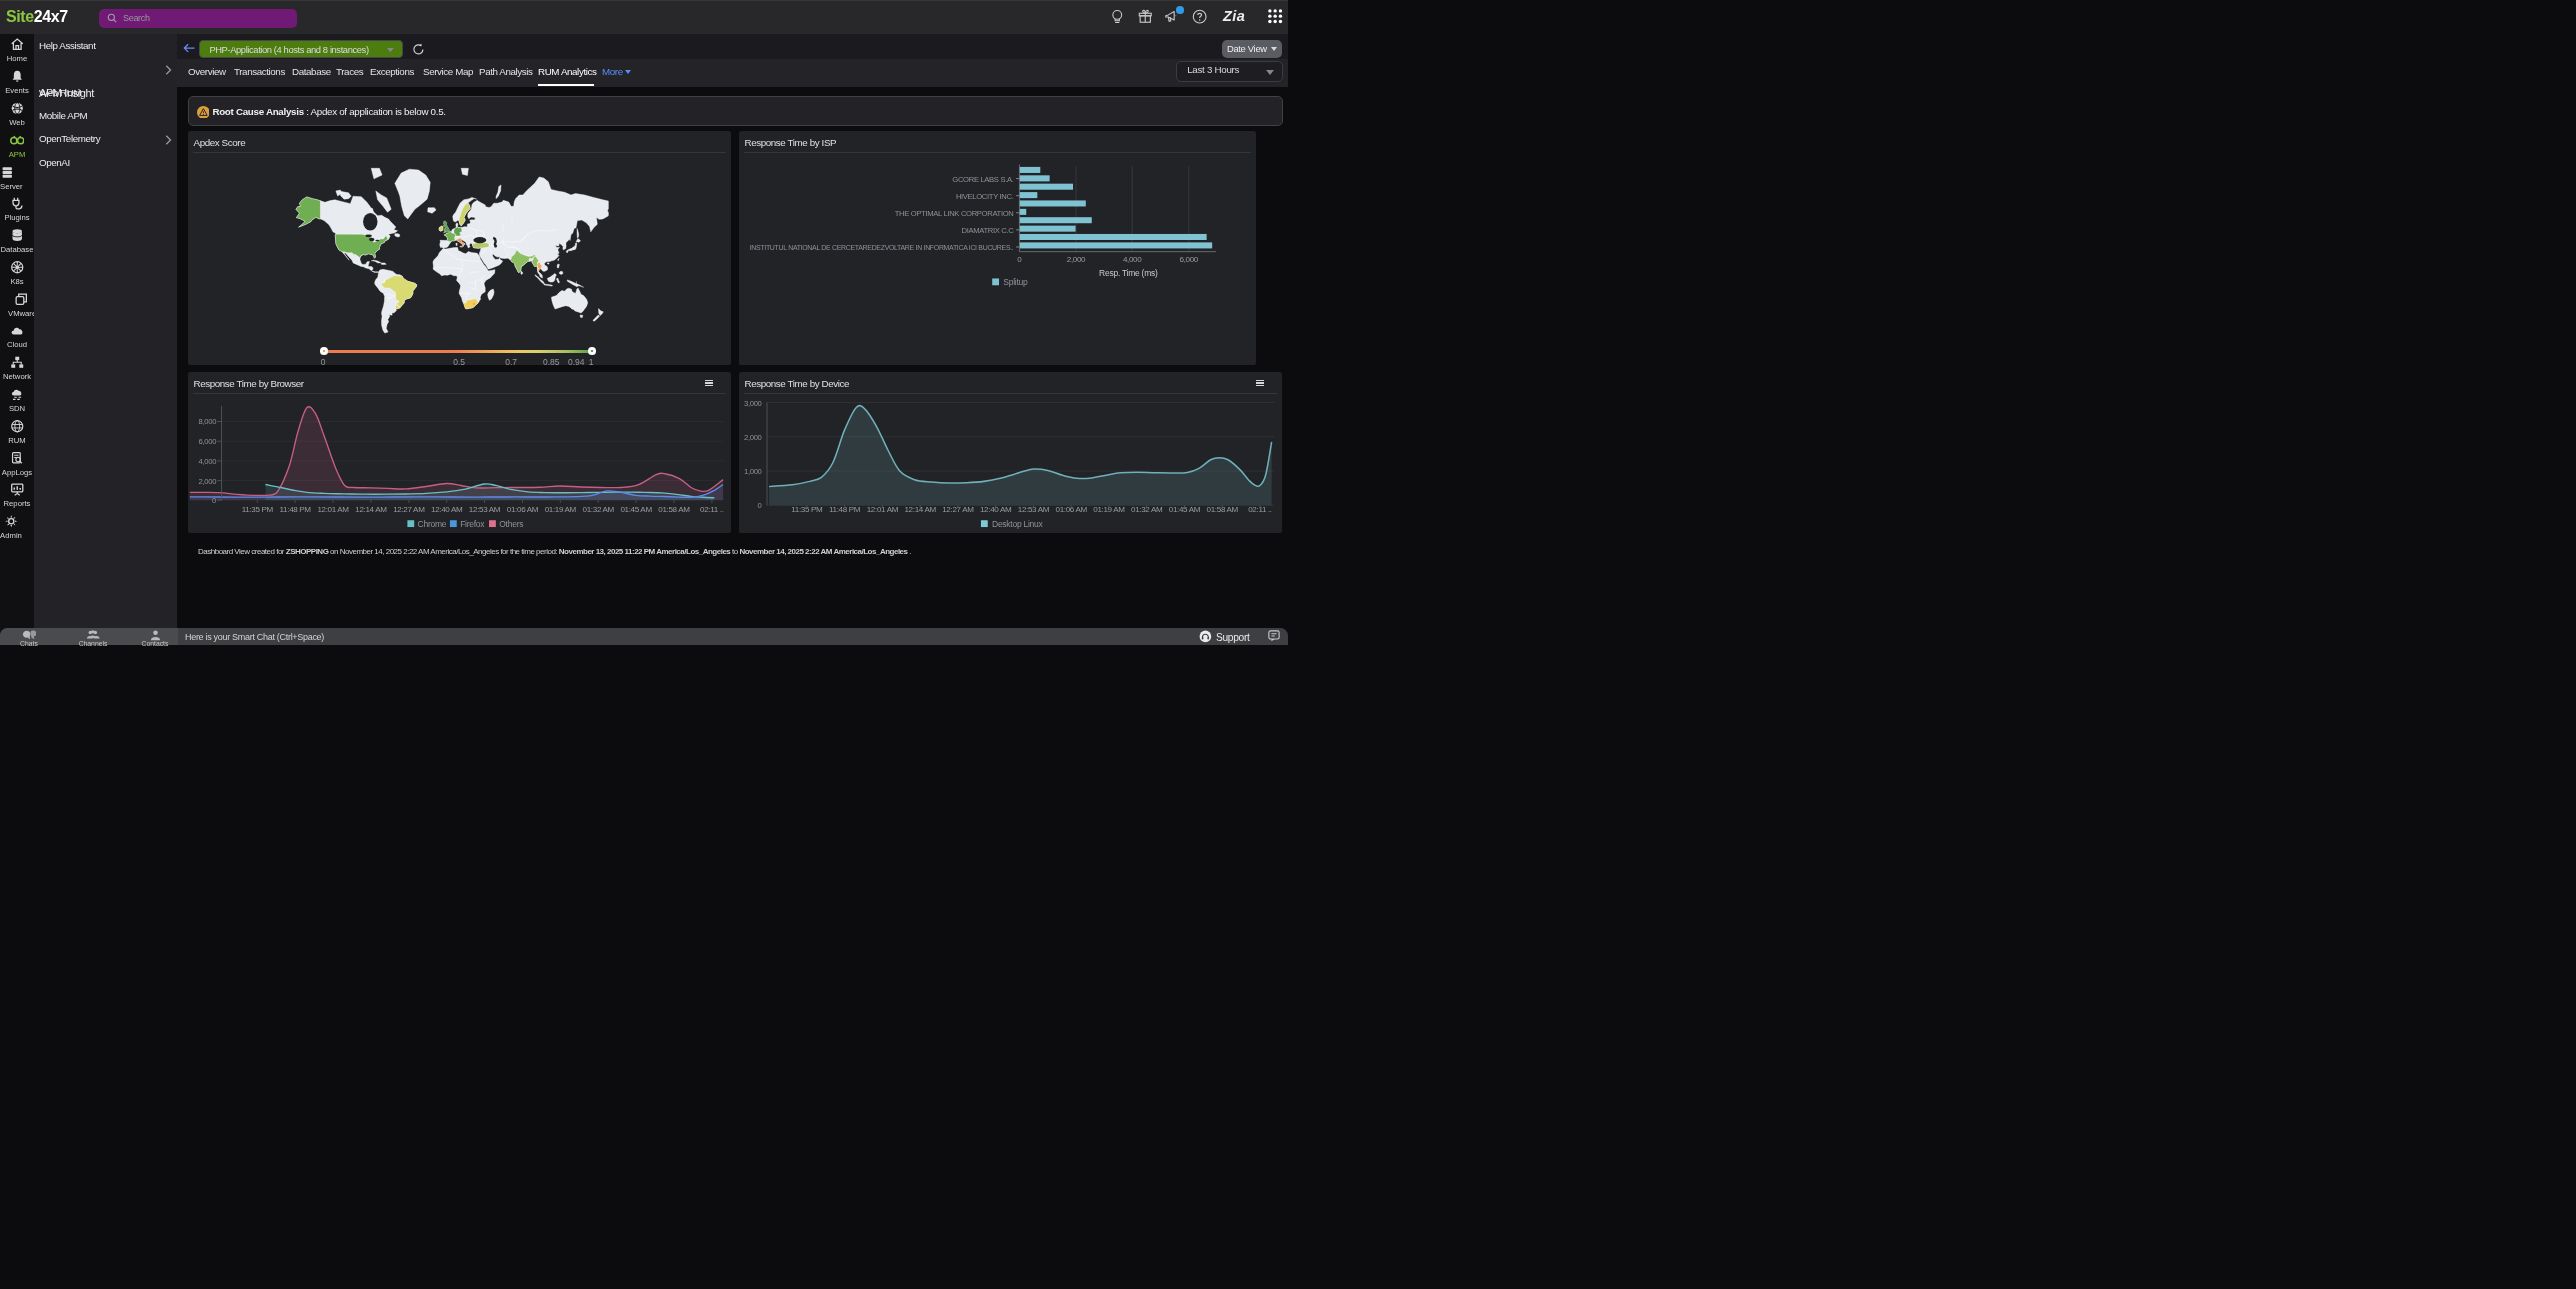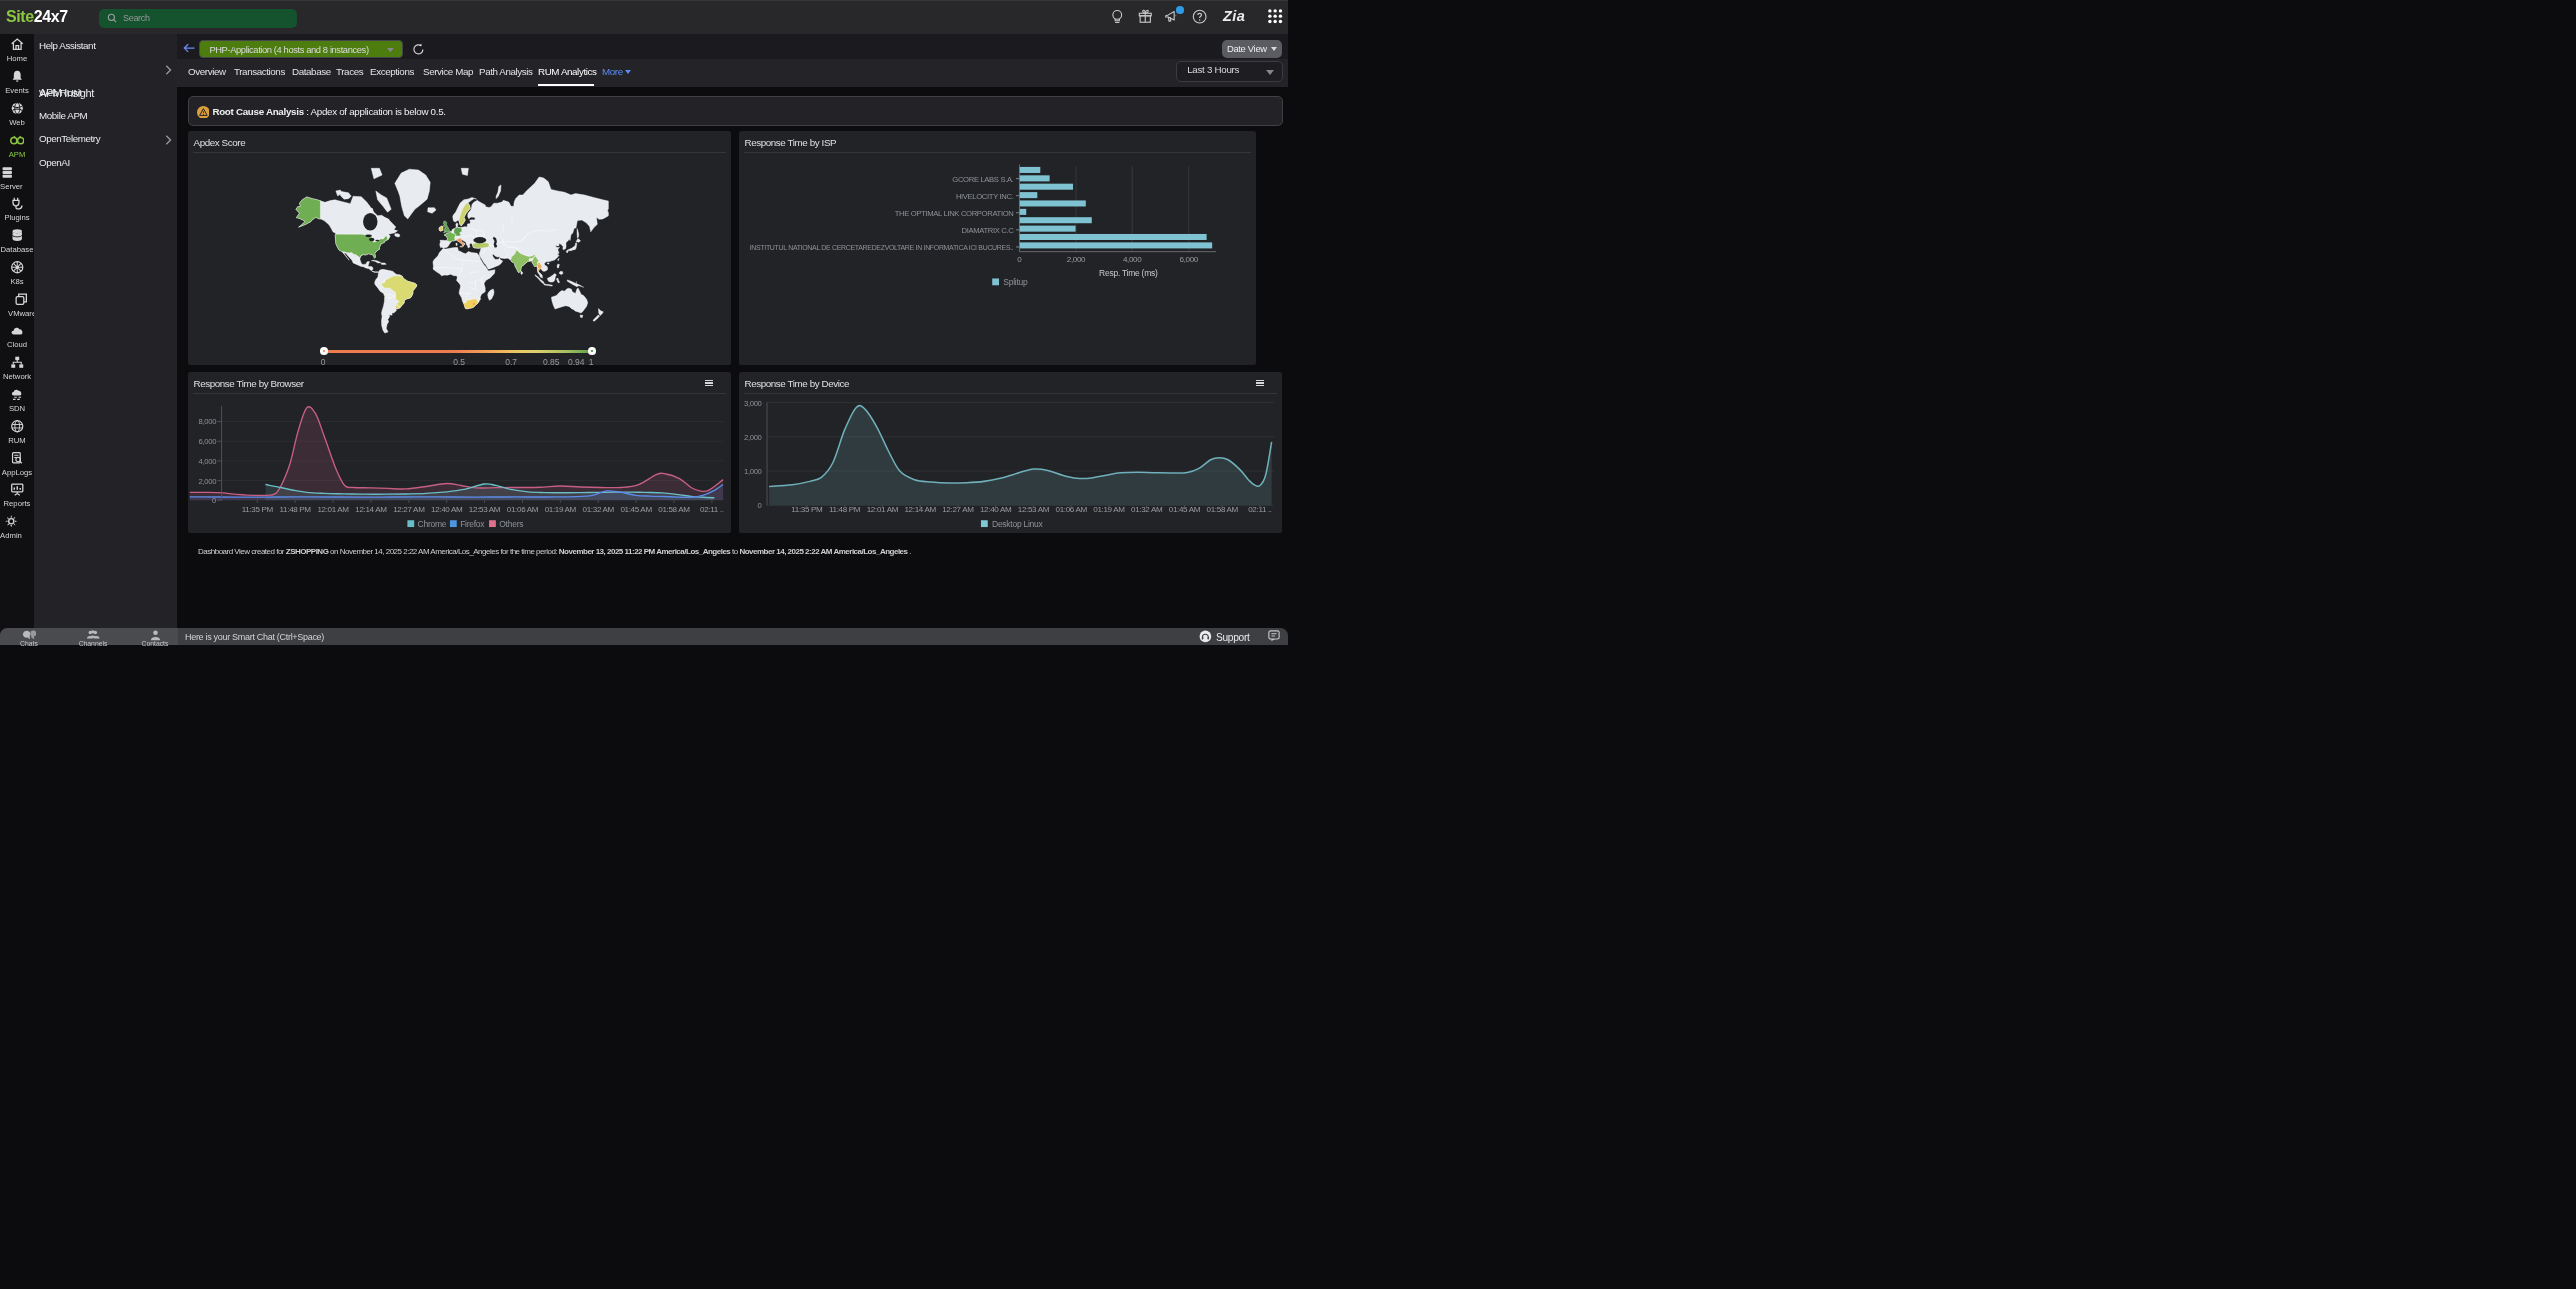--- a/index.html
+++ b/index.html
@@ -7,21 +7,21 @@
 .xlab{font-size:9.5px;letter-spacing:-0.4px;fill:#9a9da1;font-family:"Liberation Sans",sans-serif;}
 .panel{position:absolute;background:#222327;border-radius:2.6px;}
 .ptitle{position:absolute;left:5.5px;top:6px;font-size:9.8px;color:#dfe0e3;letter-spacing:-0.4px;}
 .psep{position:absolute;left:5.1px;right:5.1px;top:21px;height:0.9px;background:#35363a;}
 .ham{position:absolute;right:18px;top:7.7px;width:7.7px;height:6.8px;border-top:1.2px solid #d7d8da;border-bottom:1.2px solid #d7d8da;}
 .ham:after{content:"";position:absolute;left:0;right:0;top:1.8px;height:1.2px;background:#d7d8da;}
 </style></head><body>
 
 <div class="abs" style="left:0;top:0;width:1288px;height:34px;background:#28282b;border-top:1.7px solid #38383b;"></div>
 <div class="abs" style="left:6px;top:7.7px;font-size:16px;font-weight:bold;color:#fff;letter-spacing:-0.4px;"><span style="color:#8bc541;">Site</span>24x7</div>
-<div class="abs" style="left:99px;top:8.5px;width:198px;height:19.6px;background:#14532d;border-radius:5.1px;">
+<div class="abs" style="left:99px;top:8.5px;width:198px;height:19.6px;background:#701a75;border-radius:5.1px;">
  <svg class="abs" style="left:7.7px;top:4.7px;" width="10.2" height="10.2" viewBox="0 0 14 14">
       <circle cx="6" cy="6" r="4.2" fill="none" stroke="#9fa1a5" stroke-width="1.5"></circle>
       <line x1="9.2" y1="9.2" x2="12.5" y2="12.5" stroke="#9fa1a5" stroke-width="1.5"></line>
     </svg>
  <span class="abs" style="left:24px;top:4.7px;font-size:9px;letter-spacing:-0.3px;color:#97989c;">Search</span>
 </div>
 <svg class="abs" style="left:1110px;top:8.5px;" width="14.5" height="16" viewBox="0 0 17 19">
     <circle cx="8.5" cy="7" r="5.2" fill="none" stroke="#c9cacd" stroke-width="1.3"></circle>
     <path d="M6,12 L6,14 L11,14 L11,12" fill="none" stroke="#c9cacd" stroke-width="1.3"></path>
     <line x1="6" y1="16" x2="11" y2="16" stroke="#c9cacd" stroke-width="1.3"></line>

